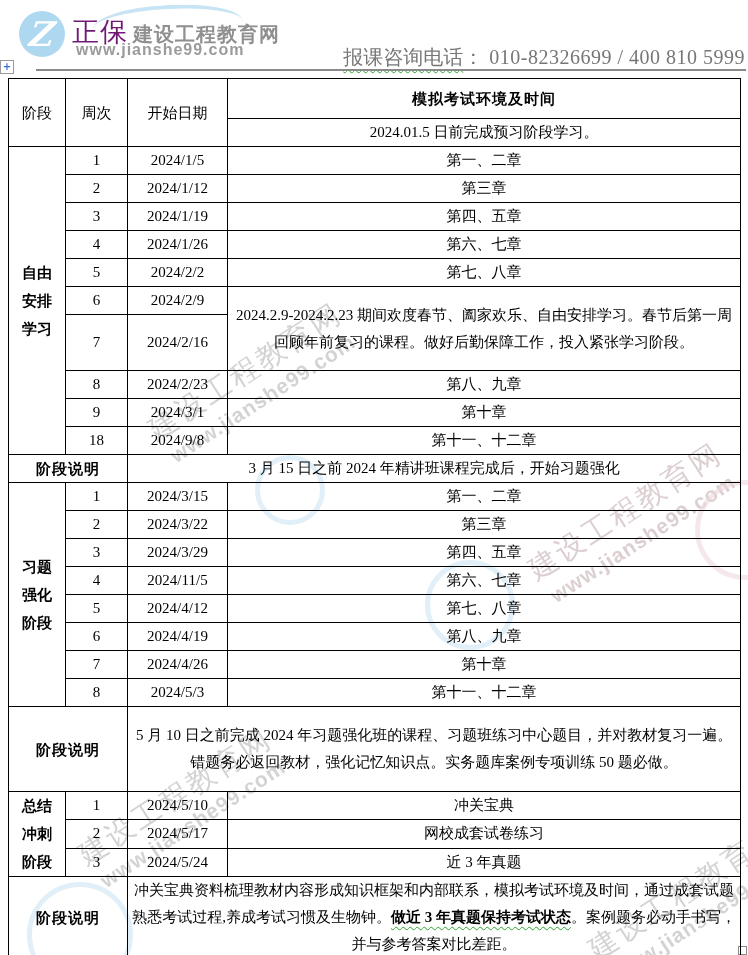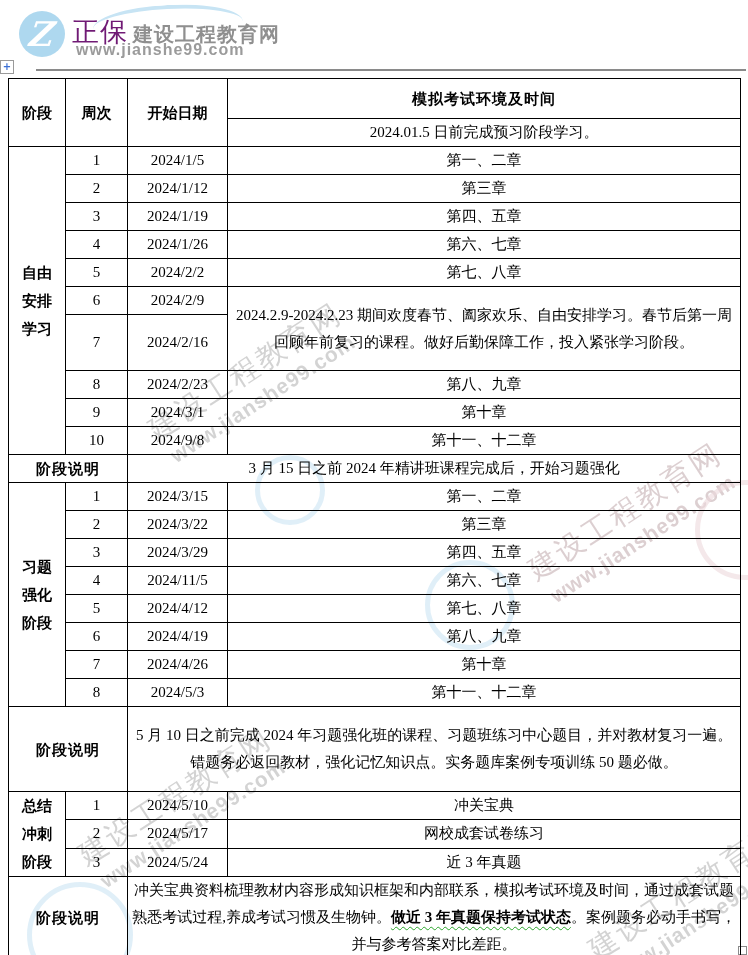--- a/index.html
+++ b/index.html
@@ -36,21 +36,21 @@
   .wm-pink{color:#d4c4c6;}
   .ring{position:absolute;border-radius:50%;z-index:0;pointer-events:none;}
   .ring-blue{border:5px solid #cfe7f5;opacity:.65;}
   .ring-pink{border:5px solid #ecd9dc;opacity:.6;}
 
   
   table.sched{position:absolute;left:8px;top:78px;width:733px;z-index:1;
               border-collapse:collapse;table-layout:fixed;background:transparent;}
   table.sched td{border:1.5px solid #000;padding:0 3px;text-align:center;vertical-align:middle;
                  font-size:15px;line-height:27px;background:transparent;}
-  .hdr{font-family:"Liberation Sans","DejaVu Sans",sans-serif;font-weight:700;font-size:16px;}
+  .hdr{font-family:"Liberation Sans","DejaVu Sans",sans-serif;font-weight:400;font-size:16px;}
   .course{font-family:"Liberation Sans","DejaVu Sans",sans-serif;font-weight:700;font-size:16px;letter-spacing:1px;}
   .phase-cell{font-family:"Liberation Sans","DejaVu Sans",sans-serif;font-weight:700;font-size:17px;}
   .phase-cell span{display:inline-block;width:38px;line-height:28px;}
   .note-label{font-family:"Liberation Sans","DejaVu Sans",sans-serif;font-weight:700;font-size:16px;letter-spacing:1px;margin-top:40px;}
   .note-text{text-align:center;padding:2px 6px;}
   .wavy-green{text-decoration:underline;text-decoration-style:wavy;text-decoration-color:#2aa52a;
               text-decoration-thickness:1px;text-underline-offset:4px;font-weight:bold;}
 </style>
 </head>
 <body>
@@ -81,20 +81,23 @@
   <div class="logo-circle">
     <span class="logo-z">Z</span>
   </div>
   <div class="logo-swoosh"></div>
   <div class="brand-row">
     <span class="brand-zh">正保</span>
     <span class="brand-site">建设工程教育网</span>
   </div>
   <div class="brand-url">www.jianshe99.com</div>
 
+  <div class="phone">
+    <span class="phone-label">报课咨询电话</span><span>：</span><span class="phone-number">010-82326699 / 400 810 5999</span>
+  </div>
   <div class="header-rule"></div>
   <div class="move-handle">+</div>
   <div class="resize-handle"></div>
 
   <table class="sched">
     <colgroup>
         <col style="width:57px">
         <col style="width:62px">
         <col style="width:100px">
         <col>
@@ -150,21 +153,21 @@
       <td>8</td>
       <td>2024/2/23</td>
       <td>第八、九章</td>
     </tr>
     <tr style="height:28px">
       <td>9</td>
       <td>2024/3/1</td>
       <td>第十章</td>
     </tr>
     <tr style="height:28px">
-      <td>10</td>
+      <td>18</td>
       <td>2024/9/8</td>
       <td>第十一、十二章</td>
     </tr>
 
     <tr style="height:28px">
       <td colspan="2" class="note-label">阶段说明</td>
       <td colspan="2" class="note-text">3 月 15 日之前 2024 年精讲班课程完成后，开始习题强化</td>
     </tr>
 
     <tr style="height:28px">

